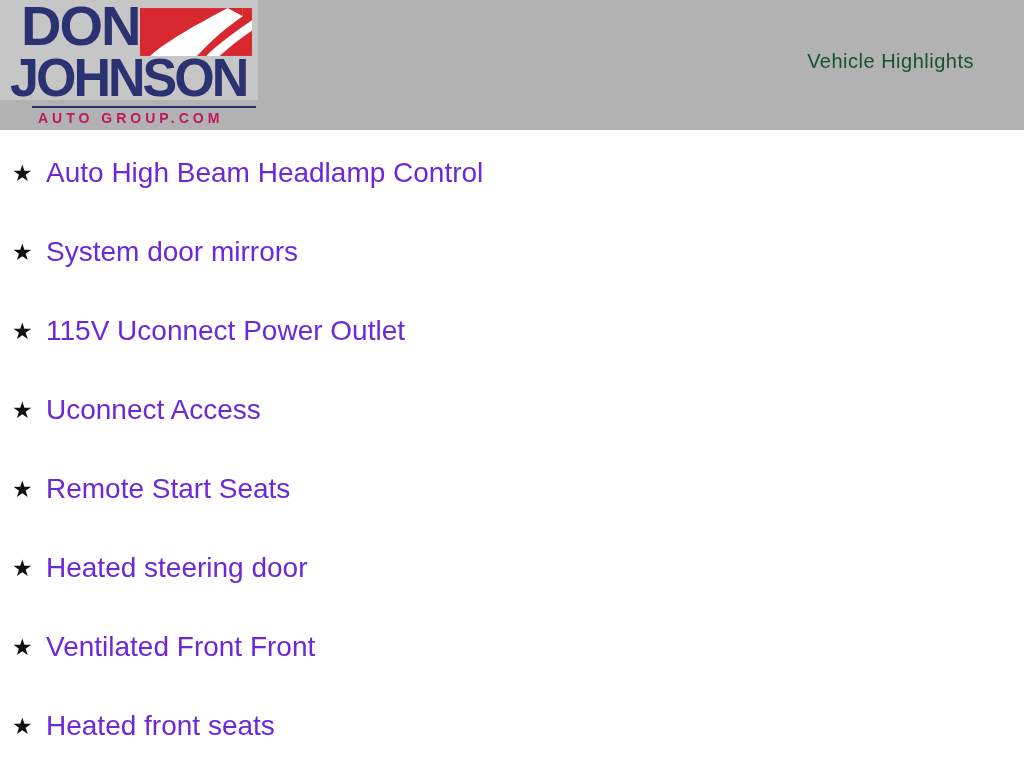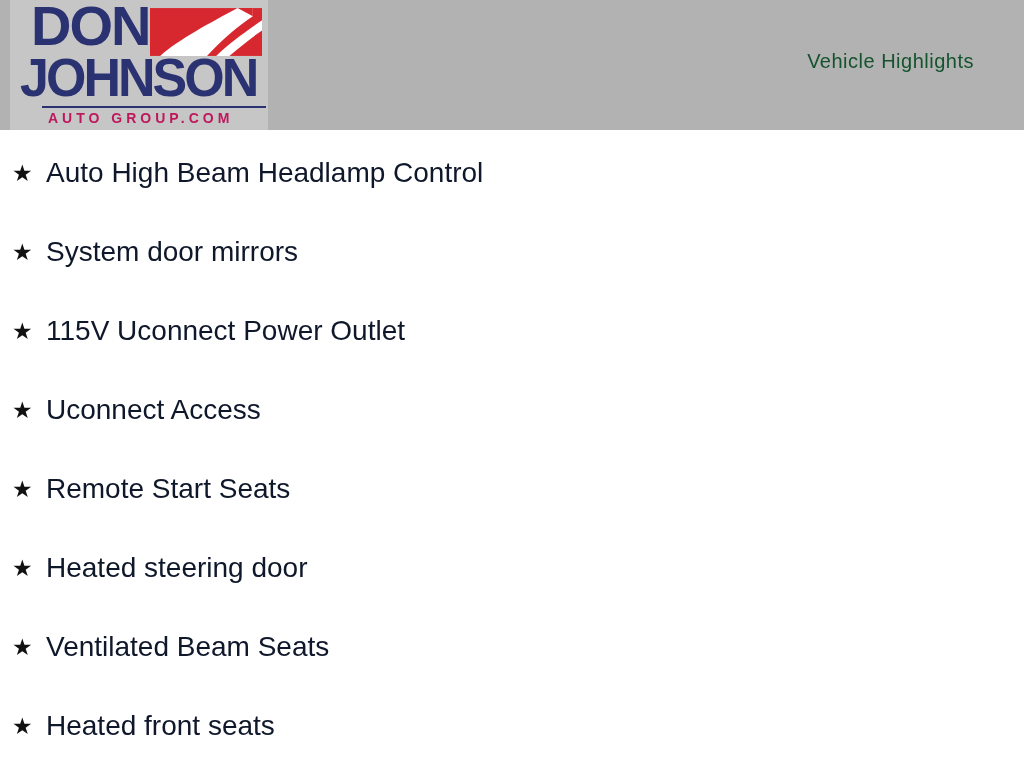--- a/index.html
+++ b/index.html
@@ -31,23 +31,23 @@
     font-size: 20px;
     font-weight: 400;
     color: #14532d;
     letter-spacing: 0.5px;
     white-space: nowrap;
   }
 
   
   .logo-box {
     position: absolute;
-    left: 10px; top: 0;
+    left: 0; top: 0;
     width: 258px;
-    height: 130px;
+    height: 100px;
     background: #c6c6c6;
   }
   .logo-word1 {
     position: absolute;
     left: 21px; top: -4px;
     font-size: 56px;
     font-weight: 800;
     letter-spacing: -2px;
     color: #2b3271;
     line-height: 60px;
@@ -105,21 +105,21 @@
     font-size: 23px;
     line-height: 32px;
     color: #111111;
     text-align: left;
     flex: 0 0 auto;
   }
   .feature-label {
     margin-left: 8px;
     font-size: 28px;
     line-height: 32px;
-    color: #0f172a;
+    color: #6d28d9;
     white-space: nowrap;
   }
 </style>
 </head>
 <body>
 
 <div class="page">
 
   <div class="header">
     <div class="logo-box">
@@ -159,21 +159,21 @@
     <li class="feature-item">
       <span class="star">★</span>
       <span class="feature-label">Remote Start Seats</span>
     </li>
     <li class="feature-item">
       <span class="star">★</span>
       <span class="feature-label">Heated steering door</span>
     </li>
     <li class="feature-item">
       <span class="star">★</span>
-      <span class="feature-label">Ventilated Beam Seats</span>
+      <span class="feature-label">Ventilated Front Front</span>
     </li>
     <li class="feature-item">
       <span class="star">★</span>
       <span class="feature-label">Heated front seats</span>
     </li>
   </ul>
 
 </div>
 
 </body></html>

